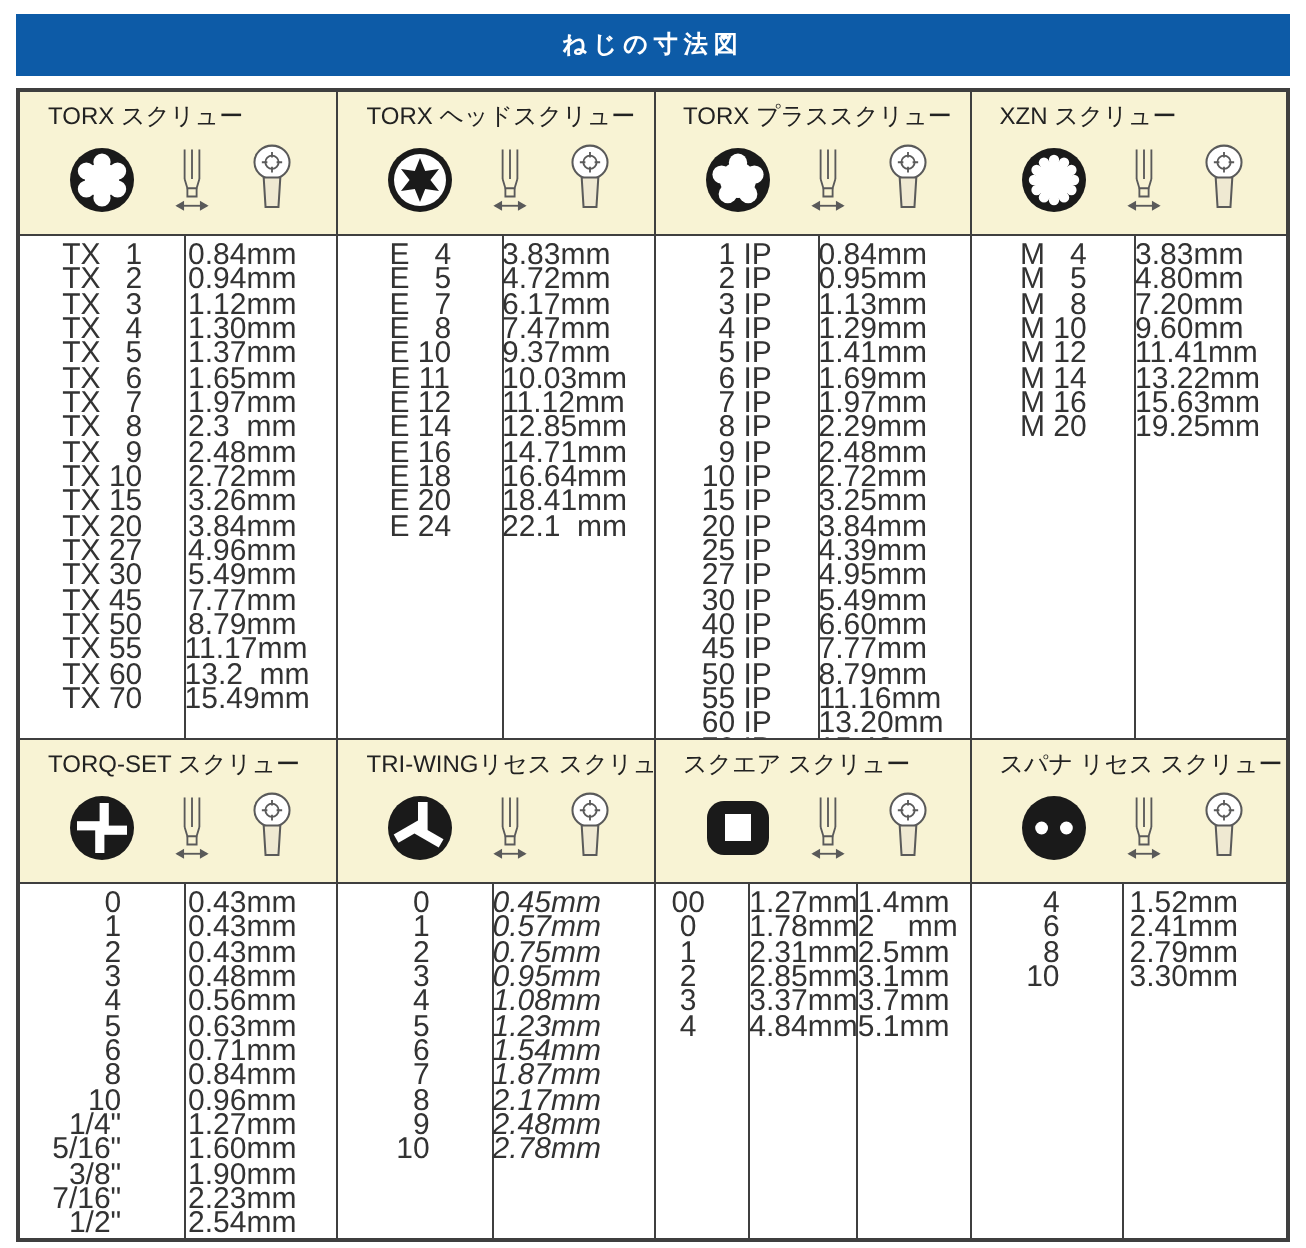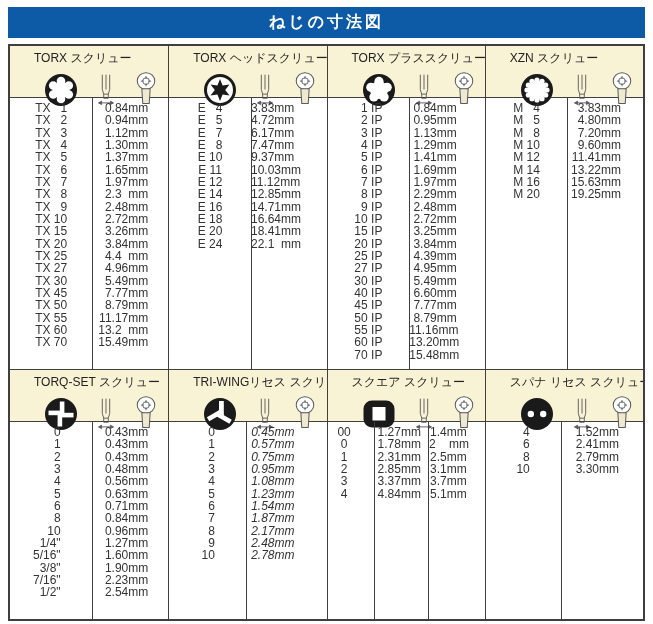--- a/index.html
+++ b/index.html
@@ -1,31 +1,31 @@
 <!DOCTYPE html>
 <html><head>
 <meta charset="utf-8">
 <style>
   * { margin:0; padding:0; box-sizing:border-box; }
   html,body { width:653px; height:624px; background:#ffffff; overflow:hidden;
               font-family:"Liberation Sans","DejaVu Sans",sans-serif; }
   .title-bar { margin:7px 8px 0; height:31px; display:flex; align-items:center; justify-content:center;
-               color:#fff; font-size:16px; font-weight:bold; letter-spacing:3px; }
+               color:#fff; font-size:12px; font-weight:bold; letter-spacing:3px; }
   .grid { margin:6px 8px 0; border:2px solid #3f3f3f; display:grid;
           grid-template-columns:repeat(4,1fr); grid-template-rows:323px 250px; background:#fff; }
   .cell { display:flex; flex-direction:column; overflow:hidden;
           border-left:1.5px solid #3f3f3f; border-top:1.5px solid #3f3f3f; }
   .grid > .cell:nth-child(4n+1){ border-left:none; }
   .grid > .cell:nth-child(-n+4){ border-top:none; }
-  .sec-header { background:#f8f3d4; border-bottom:1.5px solid #3f3f3f; height:52px; flex:none;
-                padding:4px 4px 0 24px; }
+  .sec-header { background:#f8f3d4; border-bottom:1.5px solid #3f3f3f; height:72px; flex:none;
+                padding:4px 4px 0 14px; }
   .sec-title { font-size:12px; color:#222; white-space:nowrap; }
   .icon-row { display:flex; align-items:flex-end; gap:16px; padding-left:10px; height:42px; margin-top:-2px; }
   .icon-row span { display:inline-flex; }
-  .rows { flex:1; padding-top:4px; font-size:12px; color:#333;
+  .rows { flex:1; padding-top:4px; font-size:15px; color:#333;
           background-image:linear-gradient(#3f3f3f,#3f3f3f); background-repeat:no-repeat;
           background-size:1px 100%; background-position:52% 0; }
   .row { display:flex; height:12.33px; line-height:12.33px; white-space:pre; }
   .row span { display:block; white-space:pre; }
   .c0 { width:52%; text-align:center; }
   .c1 { width:48%; text-align:right; padding-right:20px; }
   .s-e  .c1 { padding-right:34px; }
   .s-ip .c1 { padding-right:28px; }
   .s-m  .c1 { padding-right:22px; }
   .ra .c0 { text-align:right; padding-right:20%; }
@@ -94,21 +94,20 @@
         <div class="row"><span class="c0">TX&nbsp;&nbsp;&nbsp;3</span><span class="c1">1.12mm</span></div>
         <div class="row"><span class="c0">TX&nbsp;&nbsp;&nbsp;4</span><span class="c1">1.30mm</span></div>
         <div class="row"><span class="c0">TX&nbsp;&nbsp;&nbsp;5</span><span class="c1">1.37mm</span></div>
         <div class="row"><span class="c0">TX&nbsp;&nbsp;&nbsp;6</span><span class="c1">1.65mm</span></div>
         <div class="row"><span class="c0">TX&nbsp;&nbsp;&nbsp;7</span><span class="c1">1.97mm</span></div>
         <div class="row"><span class="c0">TX&nbsp;&nbsp;&nbsp;8</span><span class="c1">2.3&nbsp;&nbsp;mm</span></div>
         <div class="row"><span class="c0">TX&nbsp;&nbsp;&nbsp;9</span><span class="c1">2.48mm</span></div>
         <div class="row"><span class="c0">TX&nbsp;10</span><span class="c1">2.72mm</span></div>
         <div class="row"><span class="c0">TX&nbsp;15</span><span class="c1">3.26mm</span></div>
         <div class="row"><span class="c0">TX&nbsp;20</span><span class="c1">3.84mm</span></div>
-        <div class="row"><span class="c0">TX&nbsp;25</span><span class="c1">4.4&nbsp;&nbsp;mm</span></div>
         <div class="row"><span class="c0">TX&nbsp;27</span><span class="c1">4.96mm</span></div>
         <div class="row"><span class="c0">TX&nbsp;30</span><span class="c1">5.49mm</span></div>
         <div class="row"><span class="c0">TX&nbsp;45</span><span class="c1">7.77mm</span></div>
         <div class="row"><span class="c0">TX&nbsp;50</span><span class="c1">8.79mm</span></div>
         <div class="row"><span class="c0">TX&nbsp;55</span><span class="c1">11.17mm</span></div>
         <div class="row"><span class="c0">TX&nbsp;60</span><span class="c1">13.2&nbsp;&nbsp;mm</span></div>
         <div class="row"><span class="c0">TX&nbsp;70</span><span class="c1">15.49mm</span></div>
       </div>
   </section>
 

